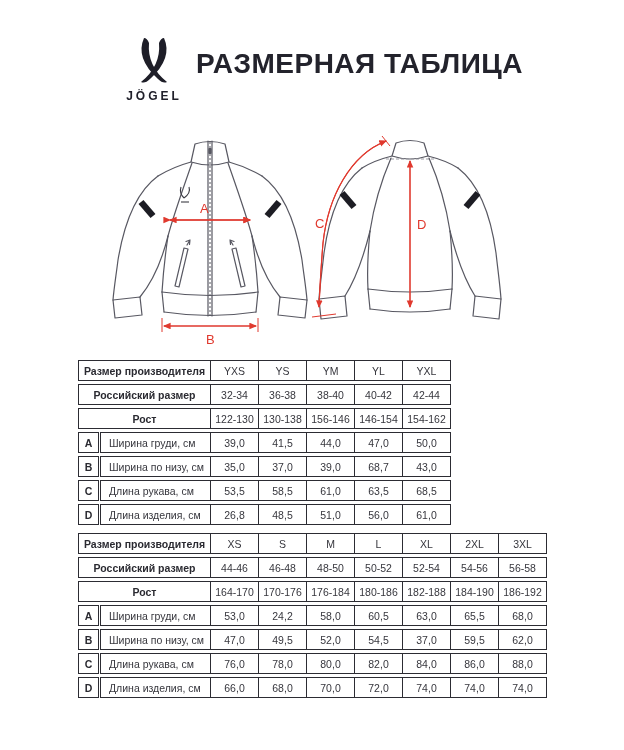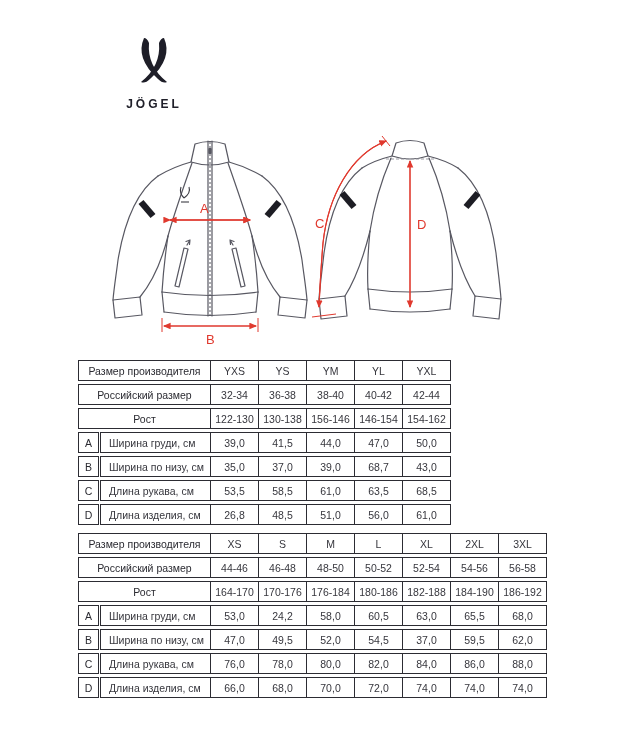--- a/index.html
+++ b/index.html
@@ -6,21 +6,21 @@
   body {
     width:624px; height:750px; position:relative; background:#ffffff;
     font-family:"Liberation Sans", sans-serif; color:#2b2b33; overflow:hidden;
   }
   .canvas { position:absolute; inset:0; }
 
   
   .logo-wrap { position:absolute; left:122px; top:38px; width:64px; text-align:center; }
   .logo-mark { display:block; margin:0 auto; }
   .logo-text {
-    margin-top:13px; font-size:12px; font-weight:bold; letter-spacing:3px;
+    margin-top:5px; font-size:12px; font-weight:bold; letter-spacing:3px;
     color:#20202a; white-space:nowrap;
   }
   .page-title {
     position:absolute; left:196px; top:48px;
     font-size:28px; font-weight:bold; letter-spacing:0.5px; color:#23232c;
     white-space:nowrap;
   }
 
   
   .diagram { position:absolute; }
@@ -37,36 +37,37 @@
   
   .size-table { position:absolute; left:78px; }
   .t-row { display:grid; margin-bottom:3px; }
   .cell {
     box-sizing:border-box; height:21px; border:1px solid #2c2c33; background:#fff;
     display:flex; align-items:center; justify-content:center;
     font-size:10.5px; color:#36363d; white-space:nowrap;
   }
   .t-row > .cell + .cell { margin-left:-1px; }
   .t-row > .cell.gapleft { margin-left:1px; }
-  .cell.bold { font-weight:normal; color:#2a2a31; }
+  .cell.bold { font-weight:bold; color:#2a2a31; }
   .cell.rowlabel { justify-content:flex-start; padding-left:8px; }
 </style>
 </head>
 <body>
 
 <div class="canvas">
 
   <div class="logo-wrap">
     <svg class="logo-mark" width="42" height="46" viewBox="0 0 42 46">
       <path fill="#1e1e28" d="M11,0 Q2,20 25,41 Q30,46 34,44 Q14,28 16,5 Q14,0 11,0 Z"></path>
       <path fill="#1e1e28" d="M31,0 Q40,20 17,41 Q12,46 8,44 Q28,28 26,5 Q28,0 31,0 Z"></path>
     </svg>
     <div class="logo-text">JÖGEL</div>
   </div>
 
+  <div class="page-title">РАЗМЕРНАЯ ТАБЛИЦА</div>
 
   <div class="diagram" style="left:104px; top:136px;">
     <svg width="212" height="214" viewBox="0 0 212 214">
       <defs>
         <marker id="arF" markerWidth="8" markerHeight="8" refX="6" refY="3" orient="auto">
           <path d="M0,0 L7,3 L0,6 Z" fill="#e0392e"></path>
         </marker>
       </defs>
 
       <g>

